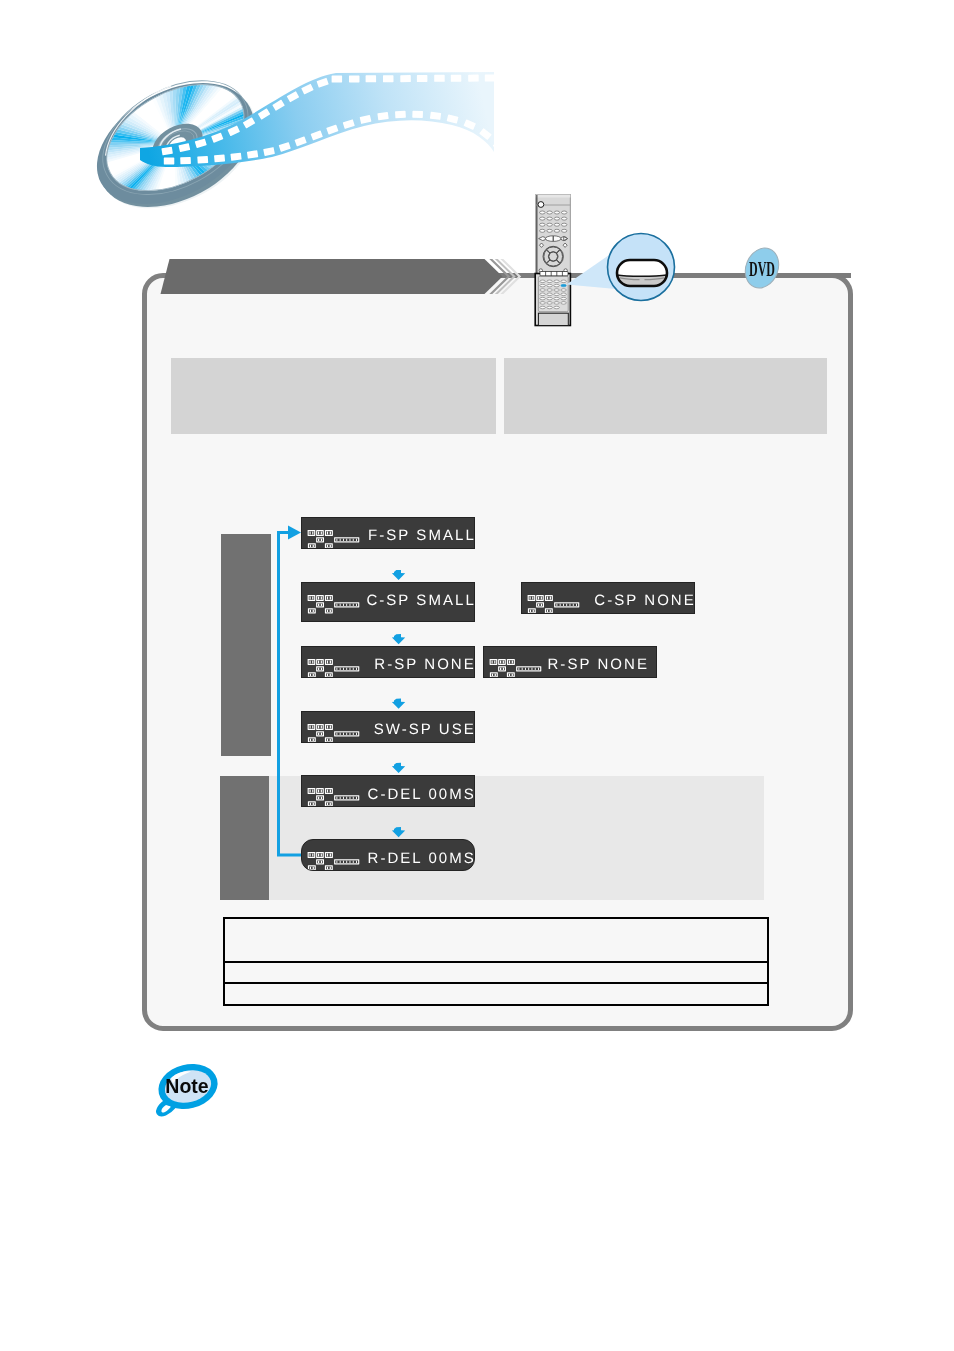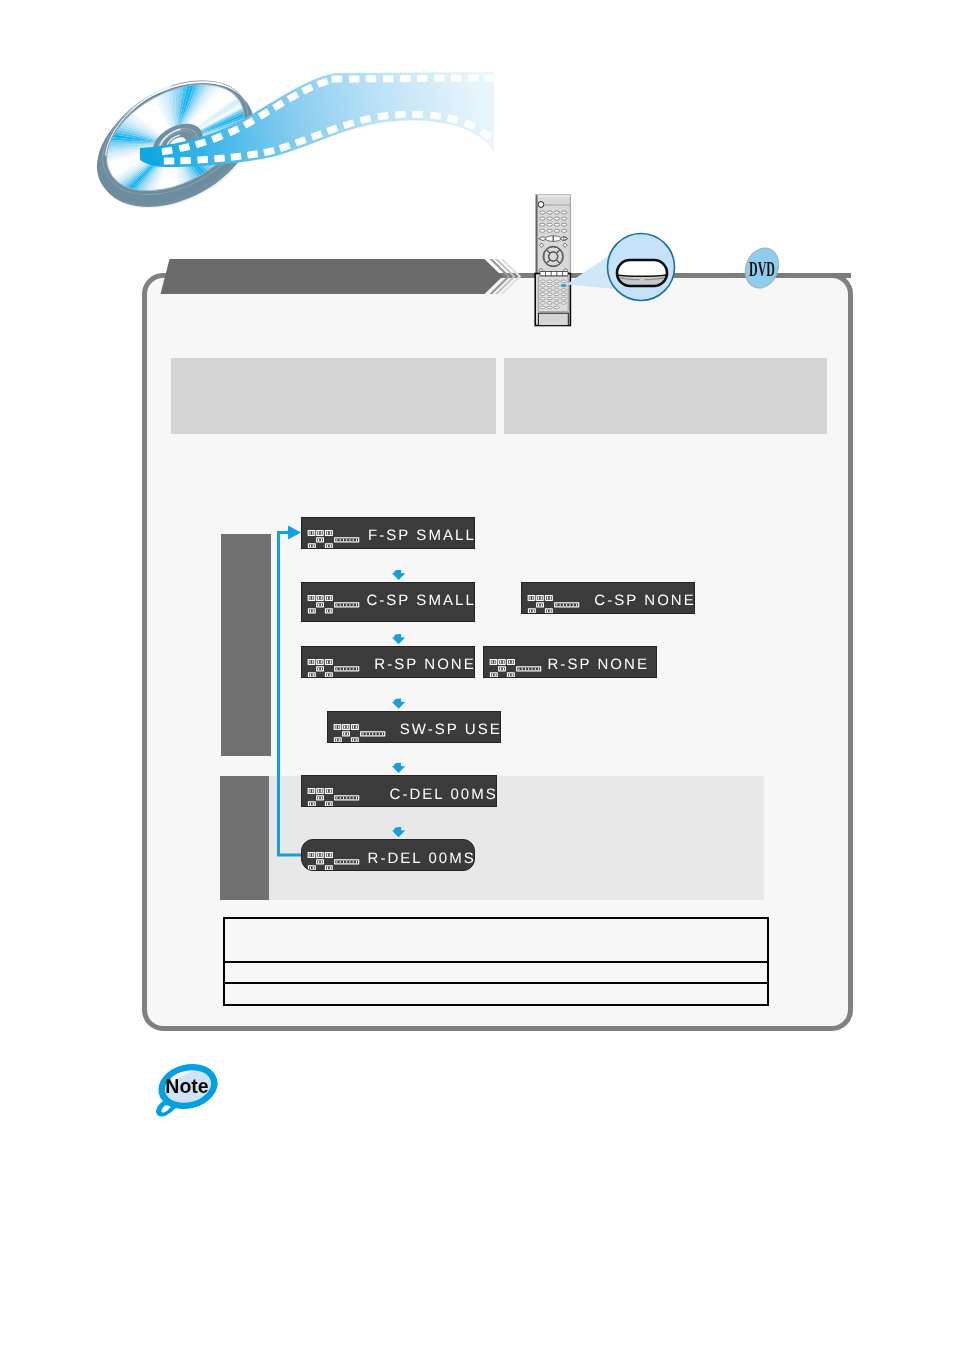--- a/index.html
+++ b/index.html
@@ -595,21 +595,21 @@
           <rect x="7.050000000000001" y="26.4" width="5.6000000000000005" height="2.9" fill="#3b3b3b"></rect>
           <rect x="7.8340000000000005" y="26.7" width="1.2320000000000002" height="2.3" fill="#ffffff"></rect>
           <rect x="10.634000000000002" y="26.7" width="1.2320000000000002" height="2.3" fill="#ffffff"></rect>
           <rect x="22.9" y="25.2" width="7.9" height="5.3" rx="0.4" fill="#ffffff"></rect>
           <rect x="24.049999999999997" y="26.4" width="5.6000000000000005" height="2.9" fill="#3b3b3b"></rect>
           <rect x="24.833999999999996" y="26.7" width="1.2320000000000002" height="2.3" fill="#ffffff"></rect>
           <rect x="27.633999999999997" y="26.7" width="1.2320000000000002" height="2.3" fill="#ffffff"></rect>
         </svg>
         <span class="lcd-text" style="position: absolute; right: 11px; top: 9.5px; margin-right: -4px;">R-SP NONE</span>
       </div>
-      <div class="lcd" style="left: 301px; top: 710.5px; width: 174px; height: 32px; margin-left: 26px;">
+      <div class="lcd" style="left: 301px; top: 710.5px; width: 174px; height: 32px;">
         <svg class="spk" width="174" height="32" viewBox="0 0 174 32" style="position:absolute;left:0;top:0;">
           <rect x="5.6" y="12" width="7.7" height="6" rx="0.4" fill="#ffffff"></rect>
           <rect x="6.75" y="13.2" width="5.4" height="3.6" fill="#3b3b3b"></rect>
           <rect x="7.506" y="13.5" width="1.1880000000000002" height="3" fill="#ffffff"></rect>
           <rect x="10.206" y="13.5" width="1.1880000000000002" height="3" fill="#ffffff"></rect>
           <rect x="14.1" y="12" width="7.7" height="6" rx="0.4" fill="#ffffff"></rect>
           <rect x="15.25" y="13.2" width="5.4" height="3.6" fill="#3b3b3b"></rect>
           <rect x="16.006" y="13.5" width="1.1880000000000002" height="3" fill="#ffffff"></rect>
           <rect x="18.706" y="13.5" width="1.1880000000000002" height="3" fill="#ffffff"></rect>
           <rect x="22.9" y="12" width="8" height="6" rx="0.4" fill="#ffffff"></rect>
@@ -633,21 +633,21 @@
           <rect x="7.050000000000001" y="26.4" width="5.6000000000000005" height="2.9" fill="#3b3b3b"></rect>
           <rect x="7.8340000000000005" y="26.7" width="1.2320000000000002" height="2.3" fill="#ffffff"></rect>
           <rect x="10.634000000000002" y="26.7" width="1.2320000000000002" height="2.3" fill="#ffffff"></rect>
           <rect x="22.9" y="25.2" width="7.9" height="5.3" rx="0.4" fill="#ffffff"></rect>
           <rect x="24.049999999999997" y="26.4" width="5.6000000000000005" height="2.9" fill="#3b3b3b"></rect>
           <rect x="24.833999999999996" y="26.7" width="1.2320000000000002" height="2.3" fill="#ffffff"></rect>
           <rect x="27.633999999999997" y="26.7" width="1.2320000000000002" height="2.3" fill="#ffffff"></rect>
         </svg>
         <span class="lcd-text" style="position: absolute; right: 2.2px; top: 9.5px; margin-right: -4px;">SW-SP USE</span>
       </div>
-      <div class="lcd" style="left: 301px; top: 775px; width: 196px; height: 32px;">
+      <div class="lcd" style="left: 301px; top: 775px; width: 174px; height: 32px;">
         <svg class="spk" width="174" height="32" viewBox="0 0 174 32" style="position:absolute;left:0;top:0;">
           <rect x="5.6" y="12" width="7.7" height="6" rx="0.4" fill="#ffffff"></rect>
           <rect x="6.75" y="13.2" width="5.4" height="3.6" fill="#3b3b3b"></rect>
           <rect x="7.506" y="13.5" width="1.1880000000000002" height="3" fill="#ffffff"></rect>
           <rect x="10.206" y="13.5" width="1.1880000000000002" height="3" fill="#ffffff"></rect>
           <rect x="14.1" y="12" width="7.7" height="6" rx="0.4" fill="#ffffff"></rect>
           <rect x="15.25" y="13.2" width="5.4" height="3.6" fill="#3b3b3b"></rect>
           <rect x="16.006" y="13.5" width="1.1880000000000002" height="3" fill="#ffffff"></rect>
           <rect x="18.706" y="13.5" width="1.1880000000000002" height="3" fill="#ffffff"></rect>
           <rect x="22.9" y="12" width="8" height="6" rx="0.4" fill="#ffffff"></rect>

